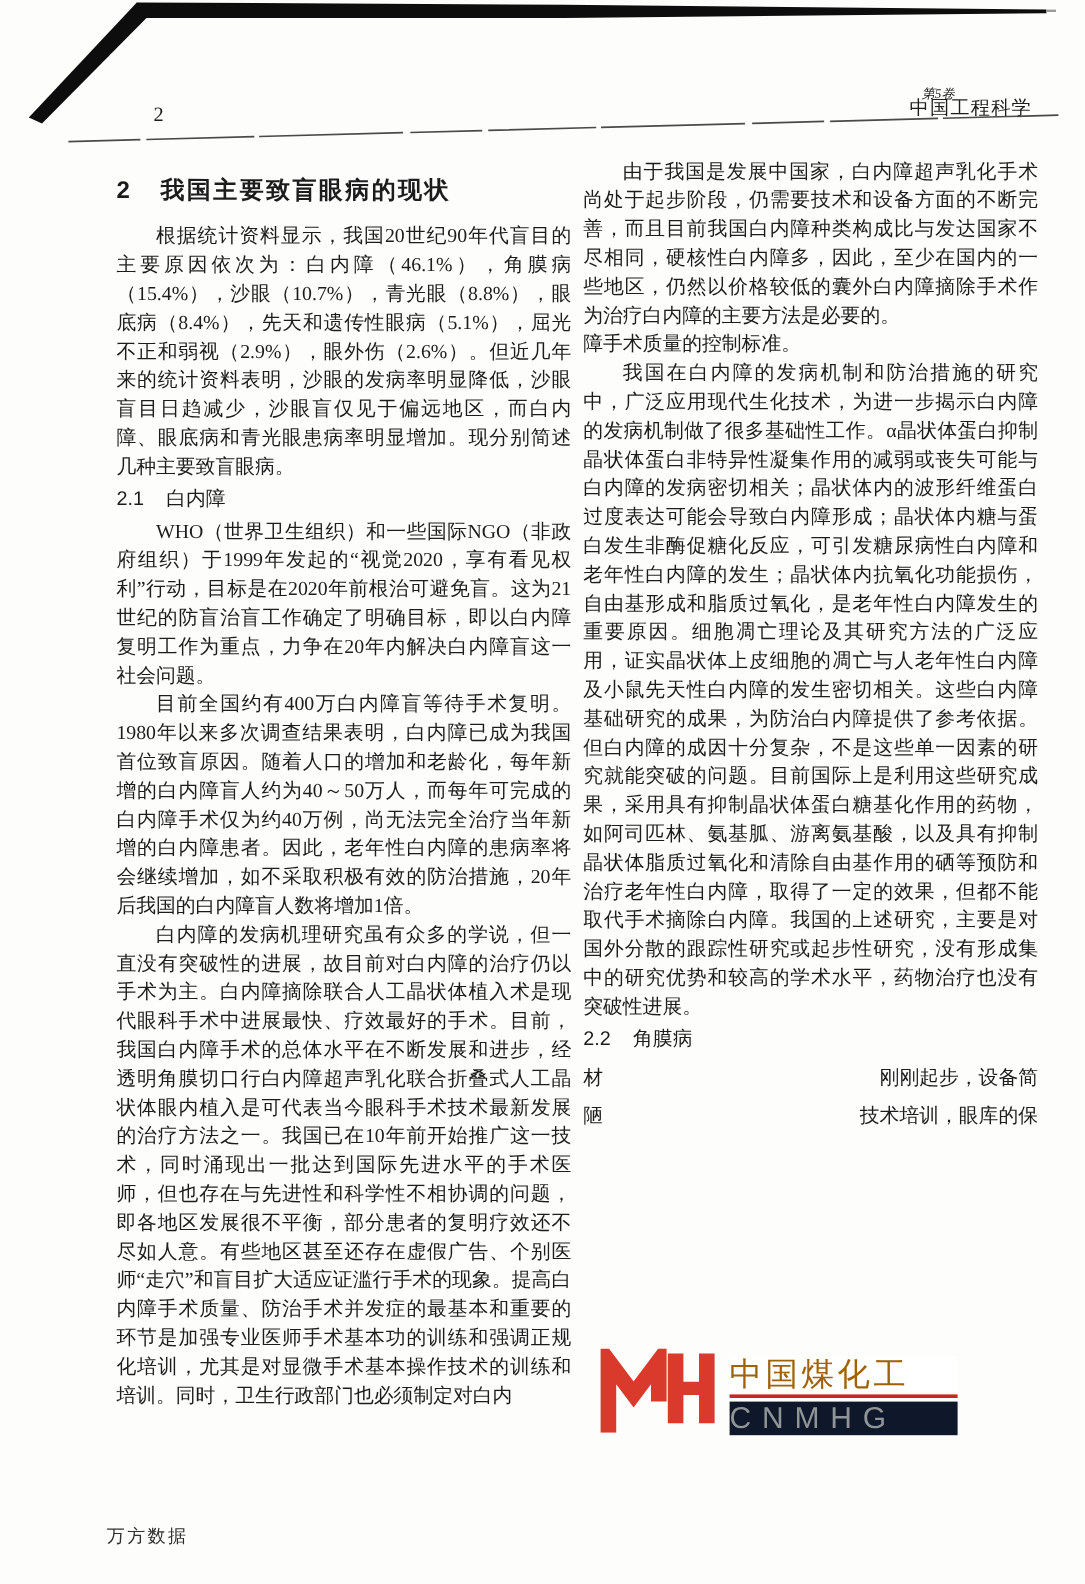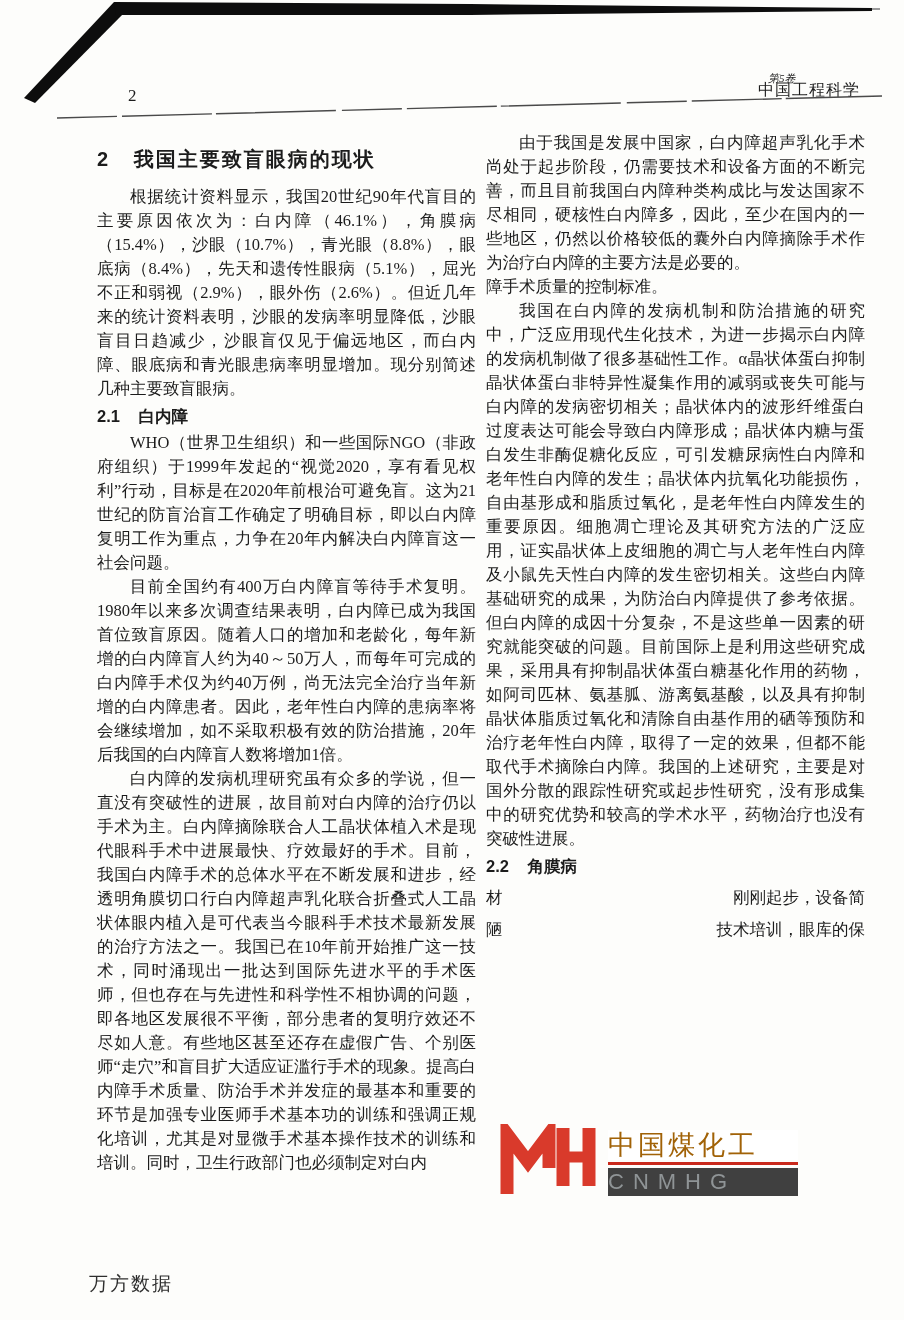--- a/index.html
+++ b/index.html
@@ -26,41 +26,41 @@
     display: flex; gap: 10px; z-index: 1;
   }
   .col { width: 379px; font-size: 16.5px; line-height: 24px; text-align: justify; }
   .para { text-indent: 2em; margin: 0; }
   .para.no-indent { text-indent: 0; }
   .sec-heading { font-family: "Liberation Sans", "DejaVu Sans", sans-serif;
                  font-size: 20px; font-weight: bold; margin: 16px 0 14px 0;
                  letter-spacing: 2px; text-align: left; }
   .sec-heading .sec-num { margin-right: 18px; letter-spacing: 0; }
   .sub-heading { font-family: "Liberation Sans", "DejaVu Sans", sans-serif;
-                 font-size: 16.5px; font-weight: bold; margin: 3px 0 3px 0;
+                 font-size: 16.5px; font-weight: normal; margin: 3px 0 3px 0;
                  text-align: left; }
   .sub-heading .sub-num { margin-right: 14px; }
 
   .frag-line { display: flex; justify-content: space-between; margin-top: 8px; }
   .frag-line .frag-gap { flex: 1; }
 
   
   .watermark { position: absolute; left: 500px; top: 1124px; width: 320px; height: 90px;
                z-index: 6; display: flex; align-items: flex-start; background: transparent; }
   .wm-logo { flex: 0 0 auto; }
   .wm-text { margin-left: 12px; padding-top: 6px;
              font-family: "Liberation Sans", "DejaVu Sans", sans-serif; }
   .wm-cn { font-size: 27px; color: #a16207; letter-spacing: 3px; line-height: 30px;
            background: #ffffff; }
   .wm-underline { height: 3px; margin-top: 2px; width: 190px; }
-  .wm-latin { font-size: 22px; letter-spacing: 9px; line-height: 28px; margin-top: 3px;
-              background: #404040; }
+  .wm-latin { font-size: 25px; letter-spacing: 9px; line-height: 28px; margin-top: 3px;
+              background: #0f172a; }
 
   
-  .footer-mark { position: absolute; left: 89px; top: 1271px; font-size: 19px; color: #2e2e2e;
+  .footer-mark { position: absolute; left: 89px; top: 1271px; font-size: 15px; color: #2e2e2e;
                  font-family: "Liberation Sans", "DejaVu Sans", sans-serif;
                  letter-spacing: 2px; z-index: 2; }
 </style>
 </head>
 <body>
 
 <svg class="scan-artifact" width="904" height="125" viewBox="0 0 904 125">
   <polygon points="24,98 35,103 126,11 114,2" fill="#0d0d0d"></polygon>
   <polygon points="114,2 470,4 872,8 872,11 470,15 116,15" fill="#0d0d0d"></polygon>
   <rect x="872" y="8" width="8" height="2" fill="#9a9a9a"></rect>

